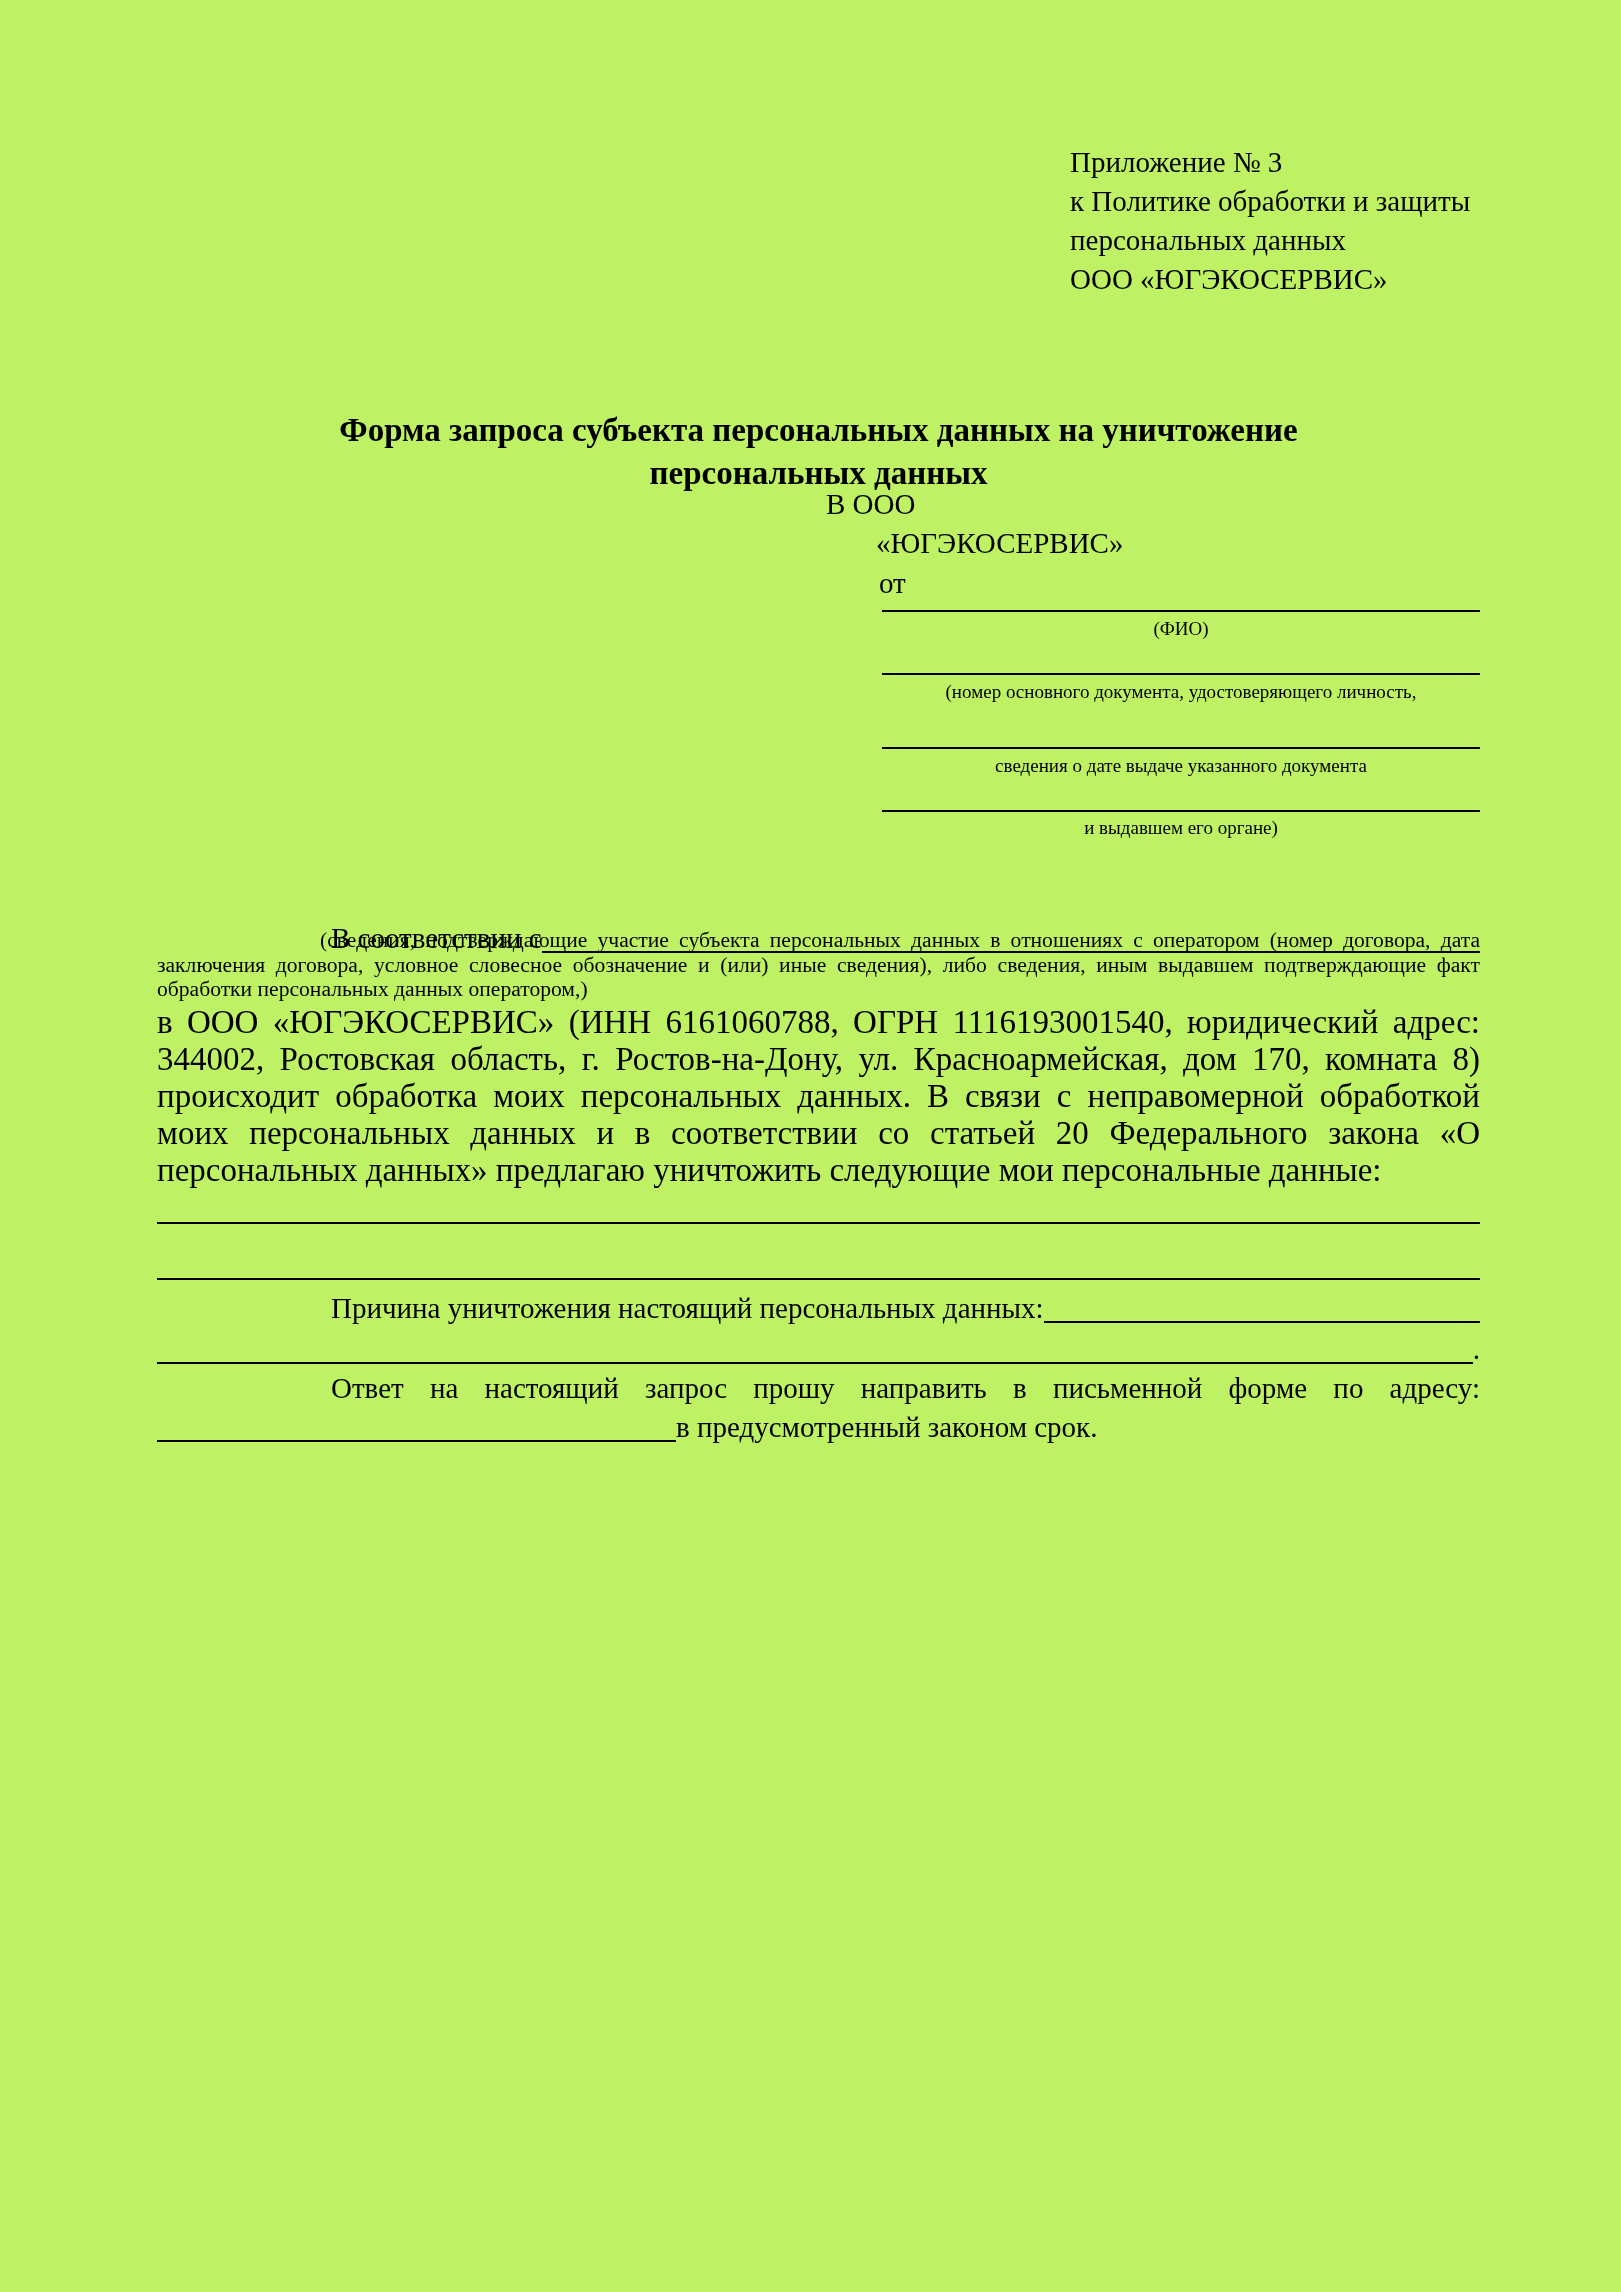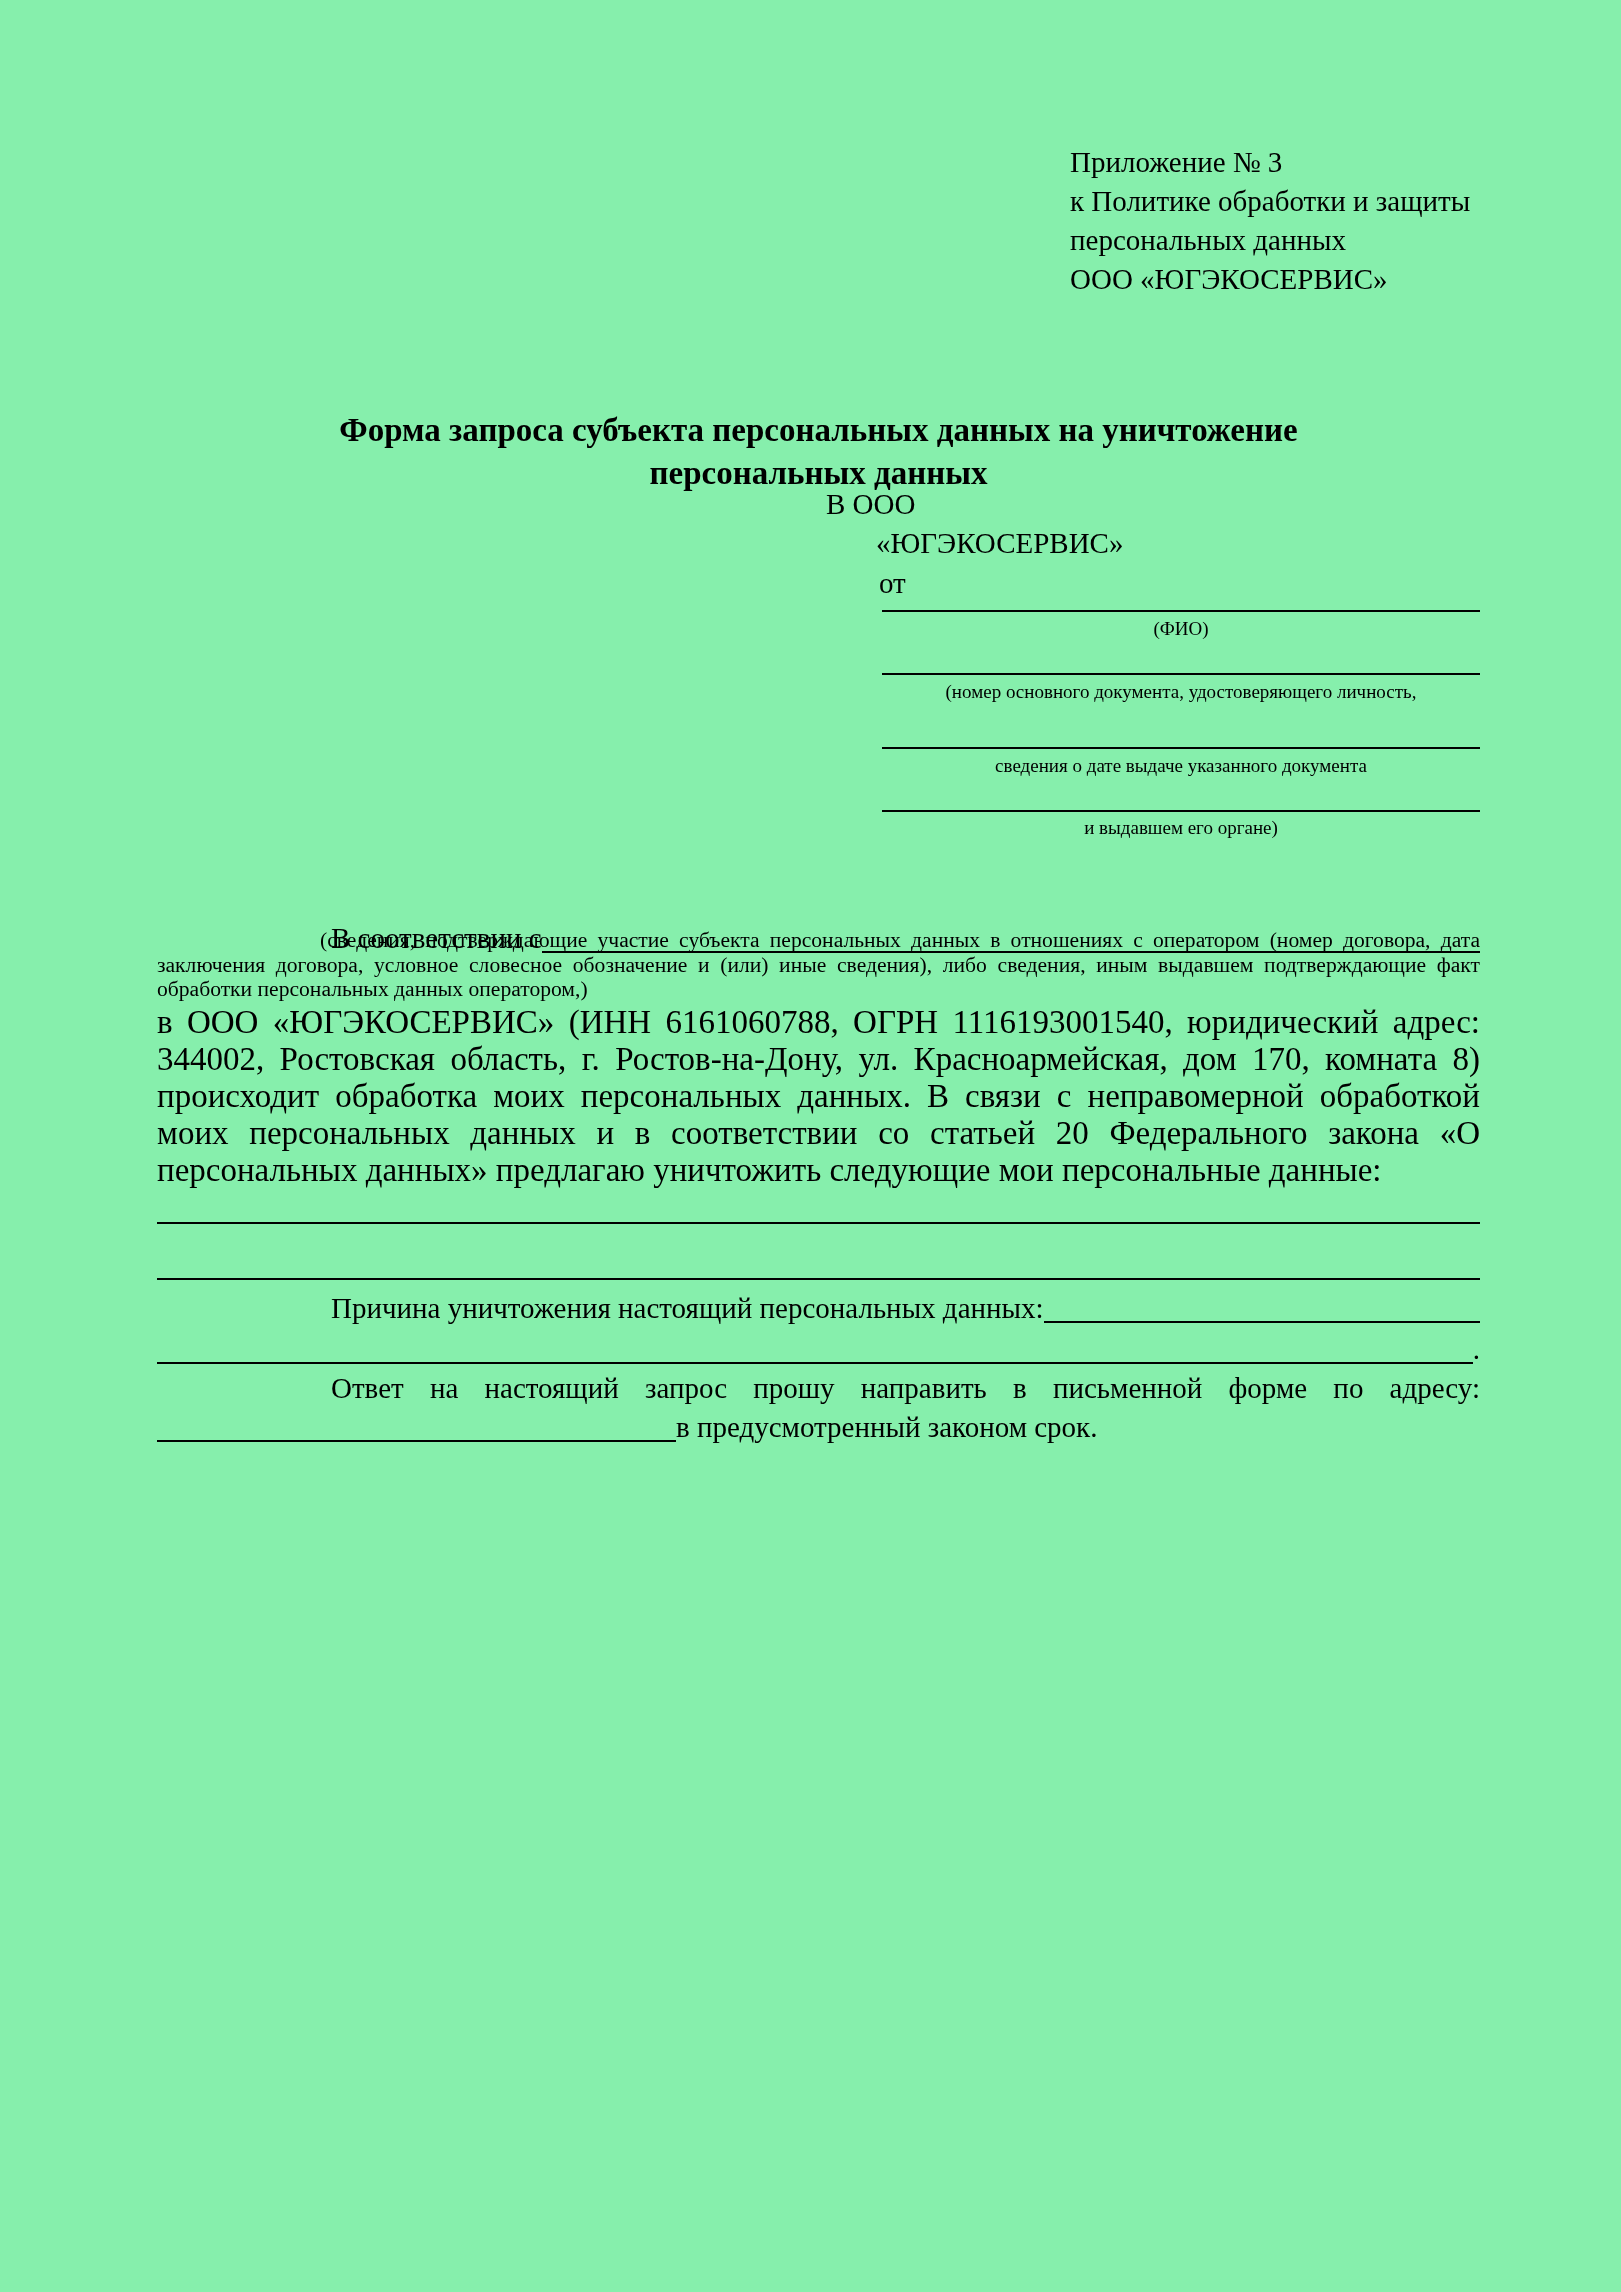--- a/index.html
+++ b/index.html
@@ -1,20 +1,20 @@
 <!DOCTYPE html>
 <html><head>
 <meta charset="utf-8">
 <style>
   html,body { margin:0; padding:0; background:#888; }
   .page {
     position:relative;
     width:1621px; height:2293px;
     margin:0 auto;
-    background:#86efac;
+    background:#bef264;
     color:#000000;
     font-family:"Liberation Serif","DejaVu Serif",serif;
     overflow:hidden;
   }
   .abs { position:absolute; }
 
   .annex { left:1070px; top:143px; font-size:29px; line-height:39px; }
 
   .doc-title {
     left:157px; top:409px; width:1323px;

